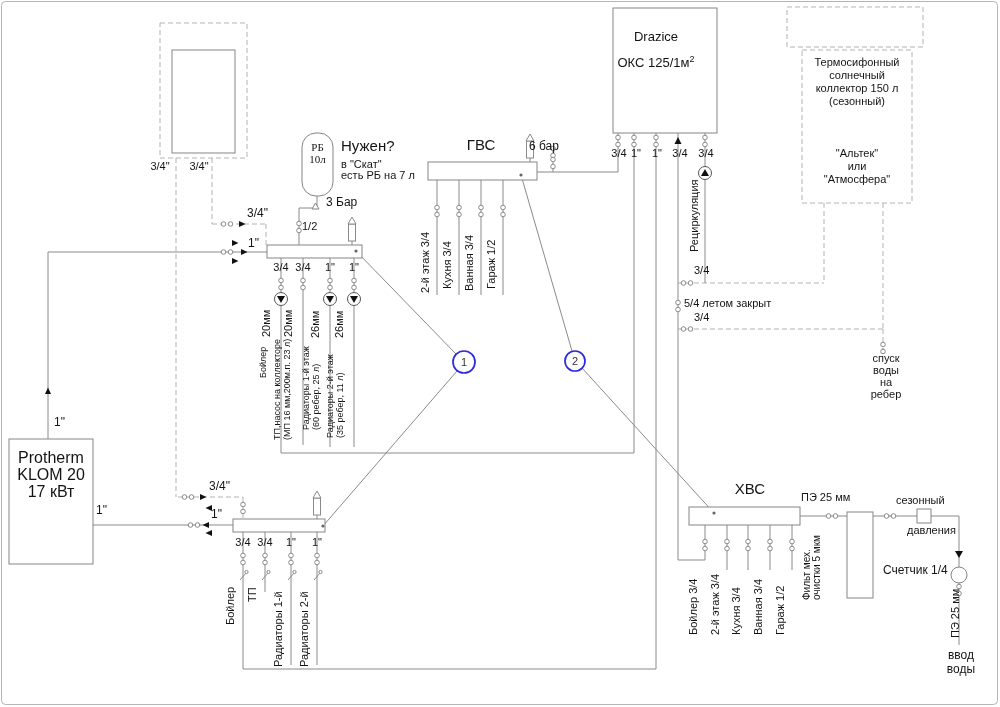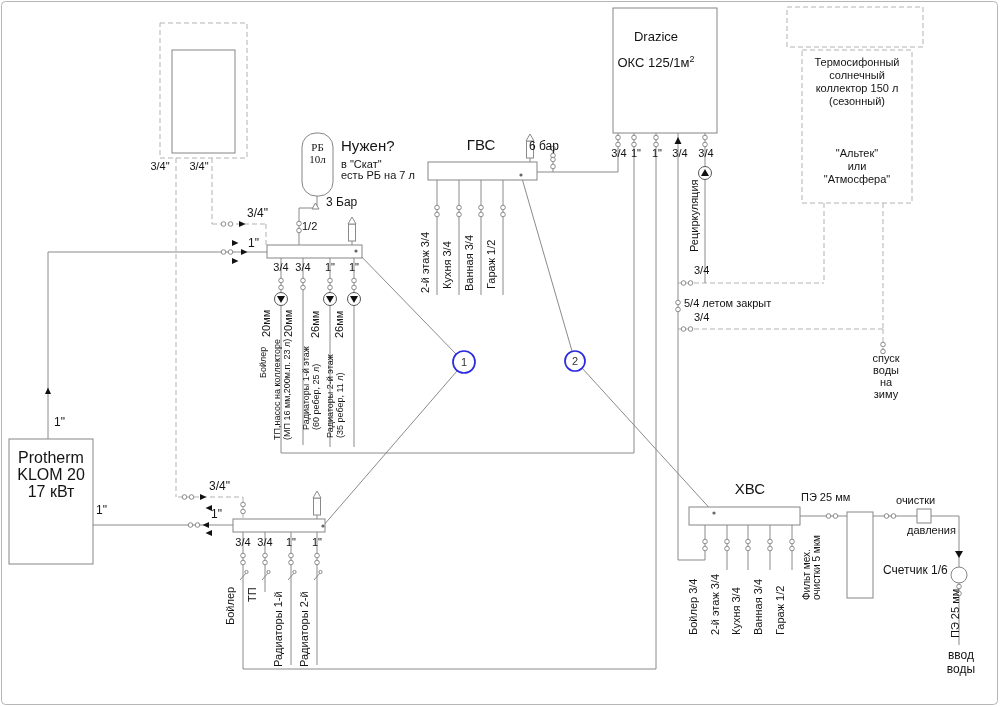--- a/index.html
+++ b/index.html
@@ -269,37 +269,37 @@
   <div>или</div>
   <div>"Атмосфера"</div>
 </div>
 <span class="L" style="left:694px;top:265px;">3/4</span>
 <span class="L" style="left:684px;top:298px;">5/4 летом закрыт</span>
 <span class="L" style="left:694px;top:312px;">3/4</span>
 <div class="L CT lh12" style="left:866px;top:352px;width:40px;">
   <div>спуск</div>
   <div>воды</div>
   <div>на</div>
-  <div>зиму</div>
+  <div>ребер</div>
 </div>
 
 <span class="L C f15" style="left:750px;top:483px;">ХВС</span>
 <span class="L" style="left:801px;top:492px;">ПЭ 25 мм</span>
 <span class="L R" style="left:699px;top:624px;">Бойлер 3/4</span>
 <span class="L R" style="left:721px;top:624px;">2-й этаж 3/4</span>
 <span class="L R" style="left:742px;top:624px;">Кухня 3/4</span>
 <span class="L R" style="left:764px;top:624px;">Ванная 3/4</span>
 <span class="L R" style="left:786px;top:624px;">Гараж 1/2</span>
 
 <div class="L R f10" style="left:822px;top:580px;">
   <div>Фильт мех.</div>
   <div>очистки 5 мкм</div>
 </div>
-<span class="L" style="left:896px;top:495px;">очистки</span>
+<span class="L" style="left:896px;top:495px;">сезонный</span>
 <span class="L" style="left:898px;top:525px;margin-left:9px;">давления</span>
-<span class="L f12" style="left:883px;top:565px;">Счетчик 1/6</span>
+<span class="L f12" style="left:883px;top:565px;">Счетчик 1/4</span>
 <span class="L R" style="left:961px;top:627px;">ПЭ 25 мм</span>
 <div class="L CT lh14 f12" style="left:943px;top:648px;width:36px;">
   <div>ввод</div>
   <div>воды</div>
 </div>
 
 </div>
 
 </body></html>

